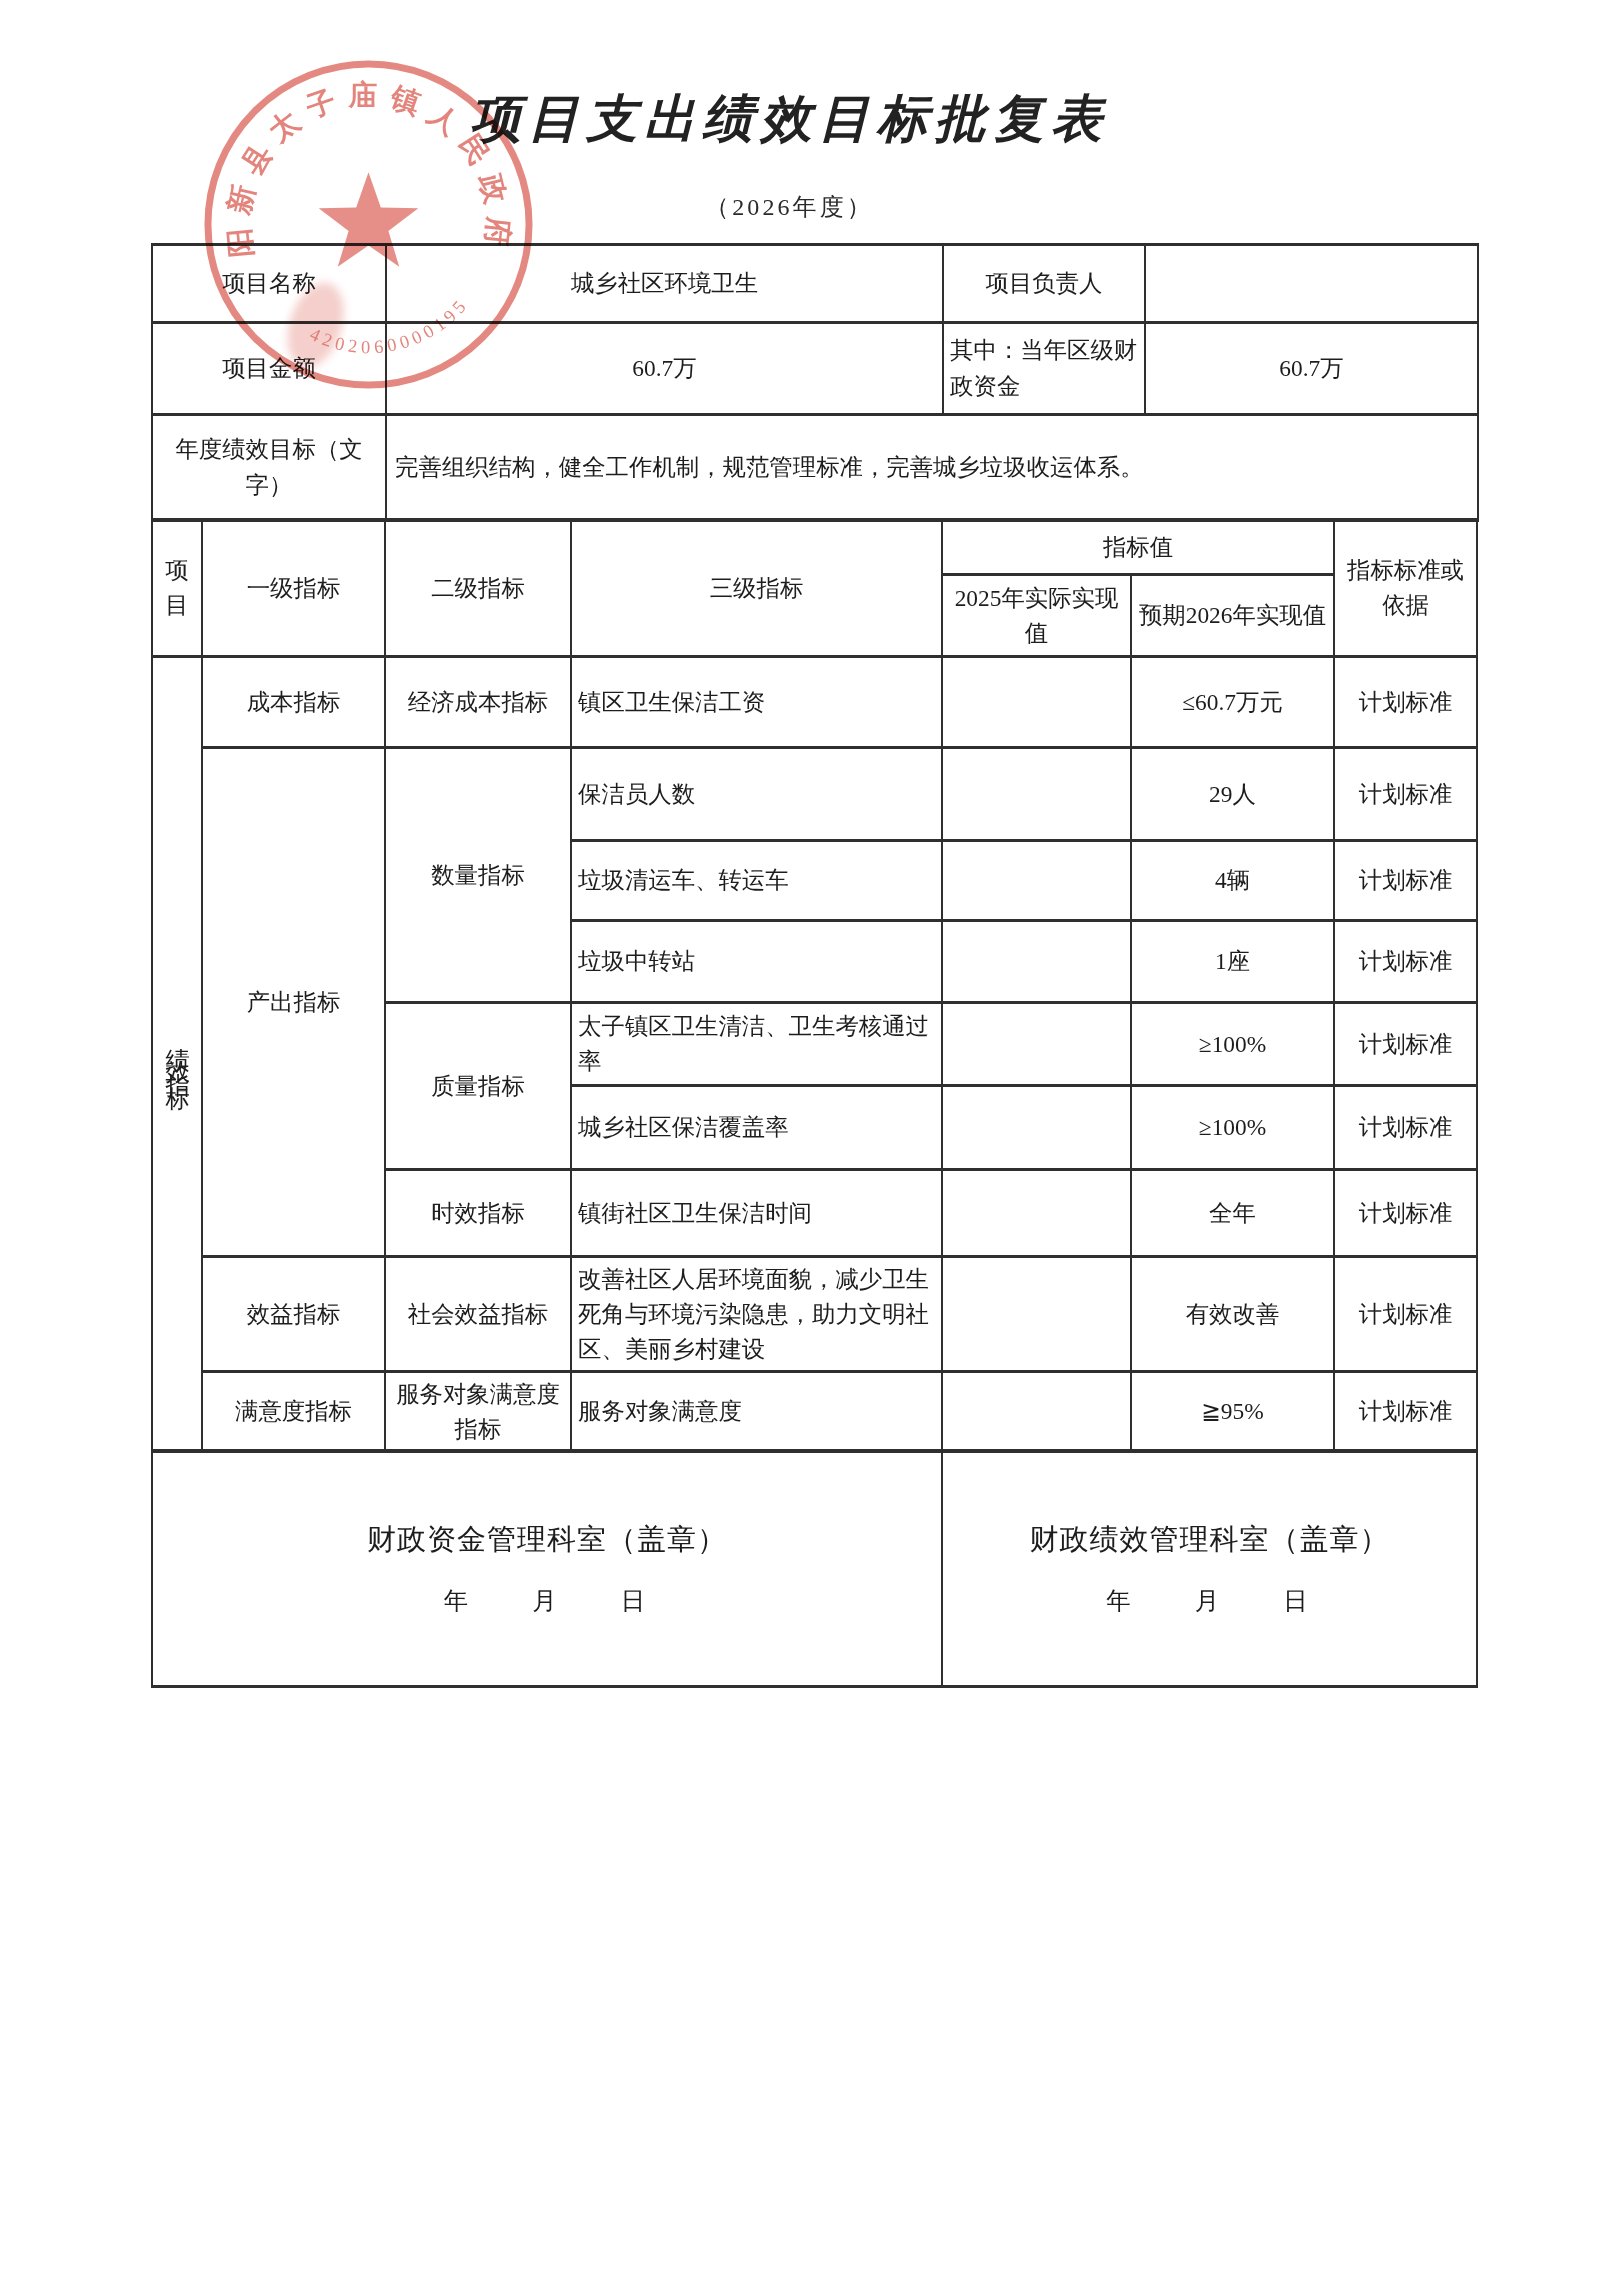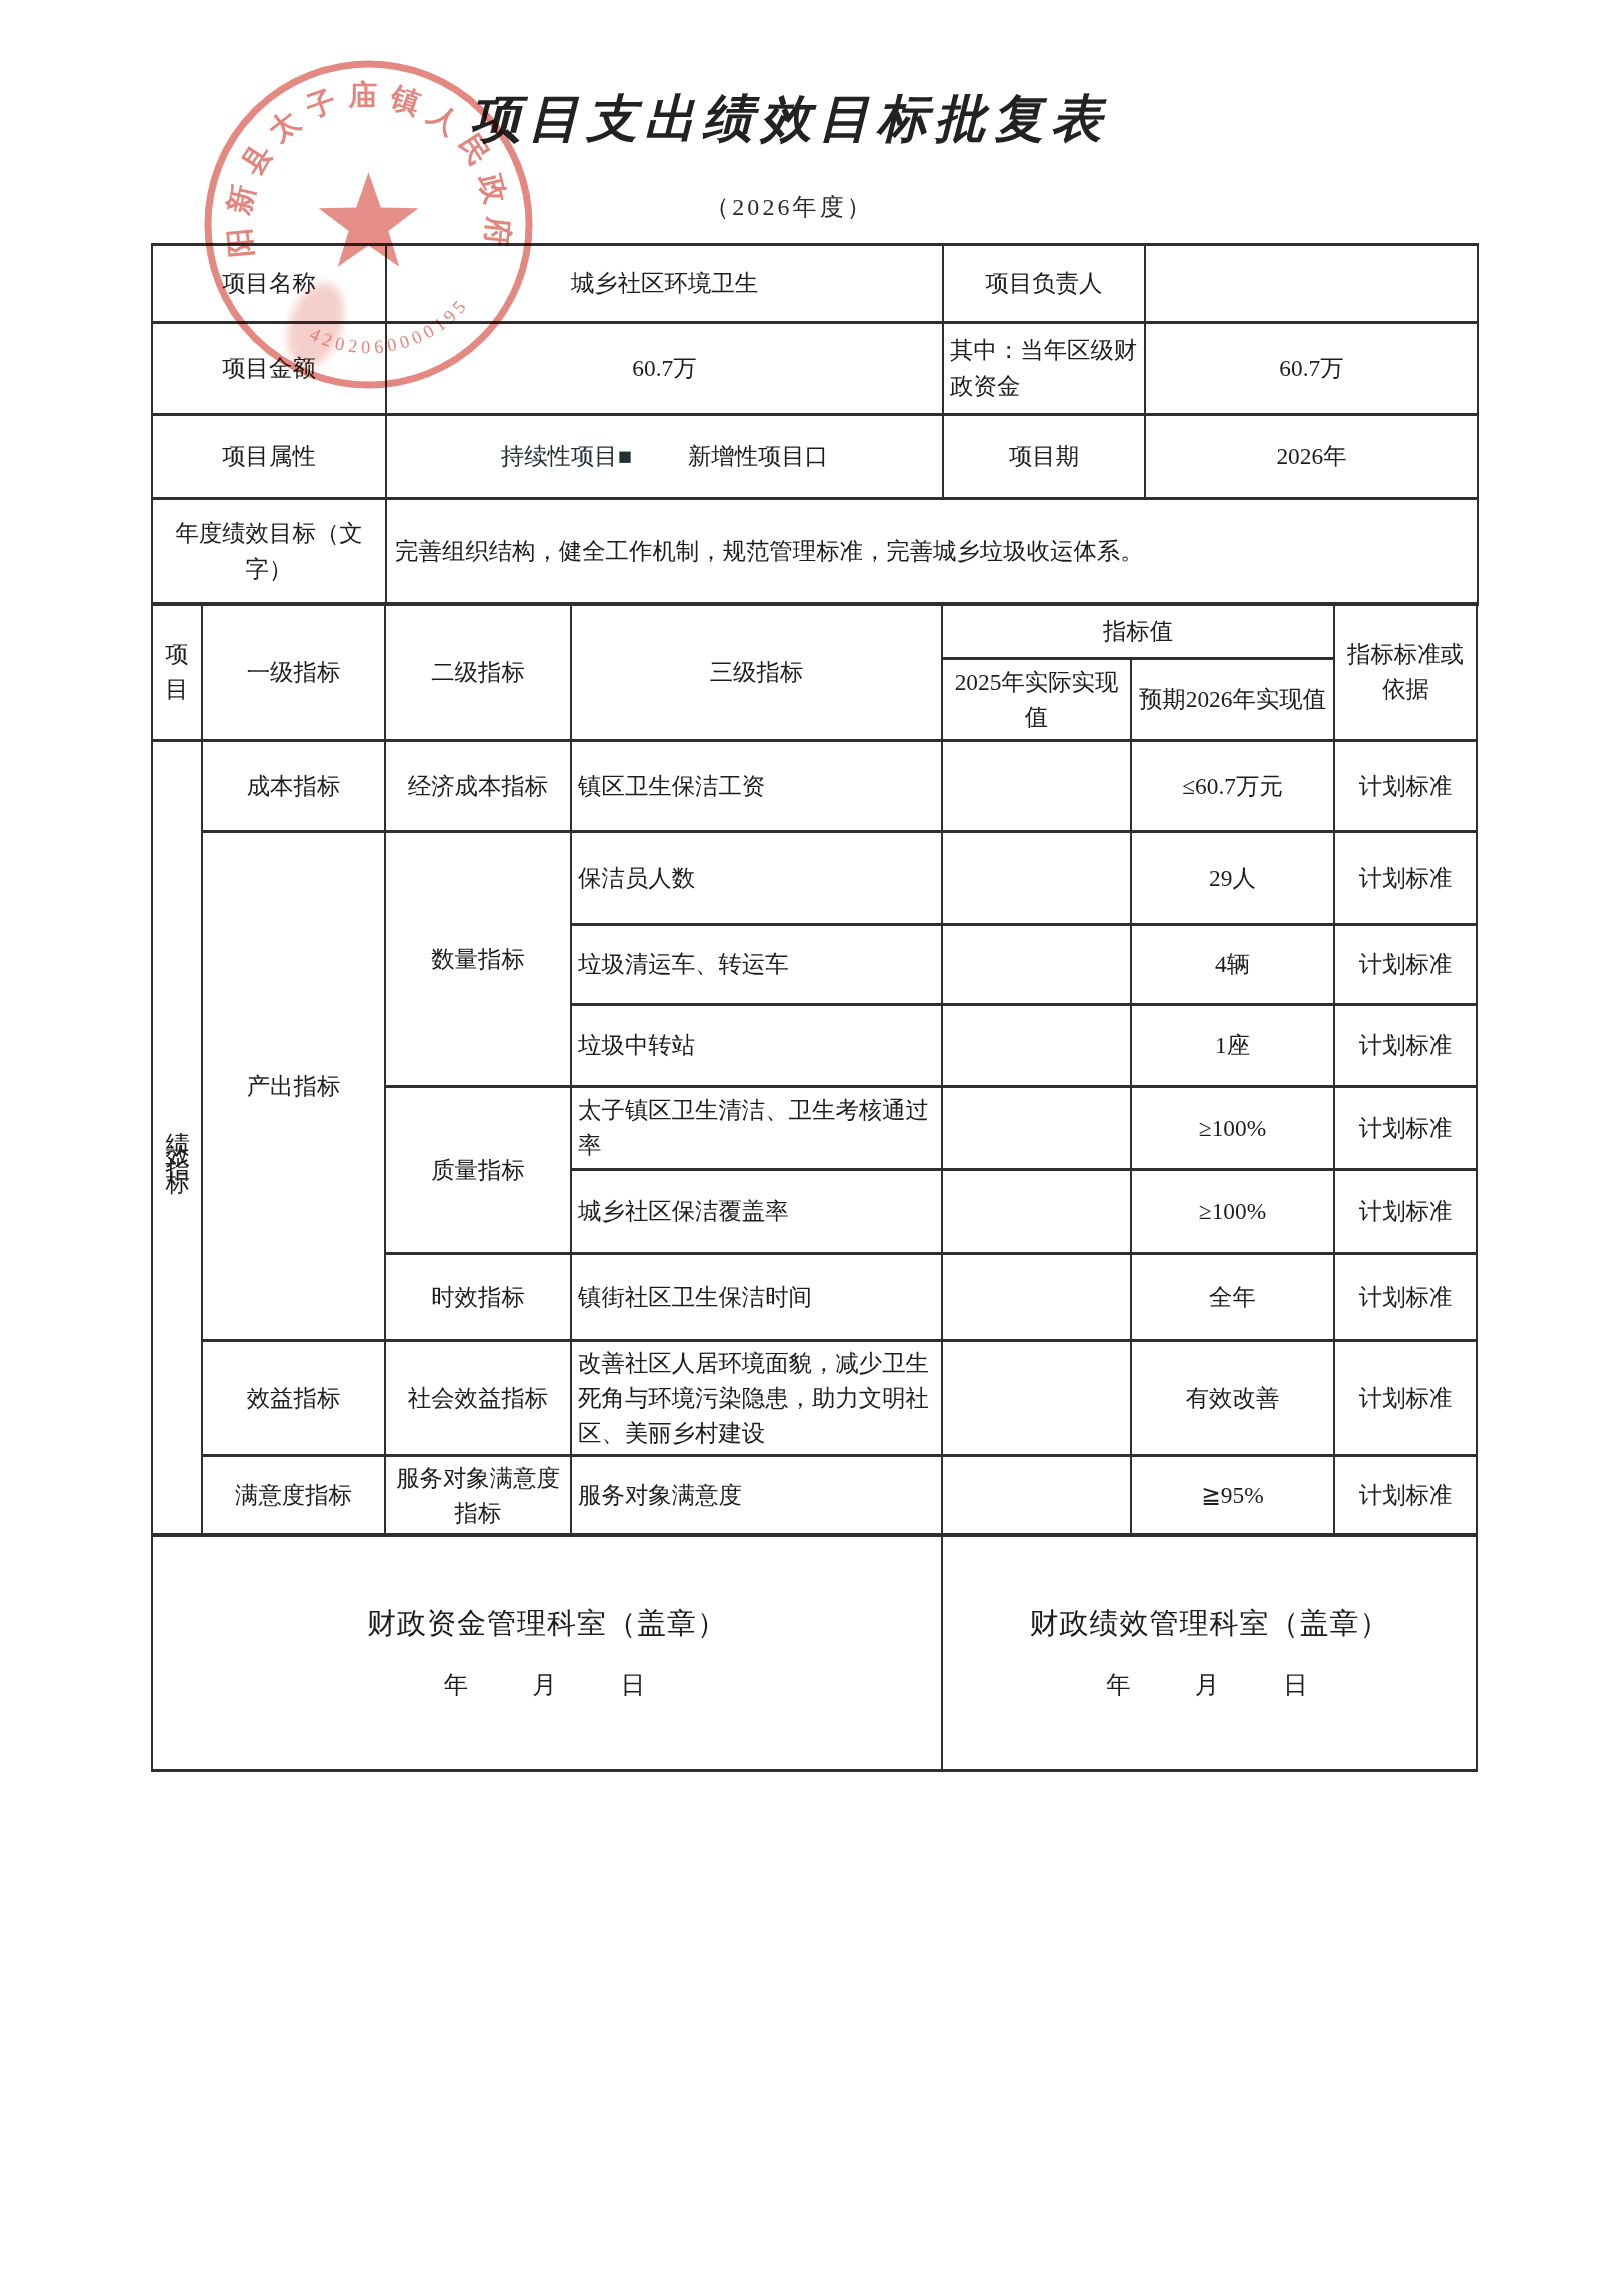--- a/index.html
+++ b/index.html
@@ -72,28 +72,20 @@
         <td>项目名称</td>
         <td>城乡社区环境卫生</td>
         <td>项目负责人</td>
         <td></td>
       </tr>
       <tr style="height:92px">
         <td>项目金额</td>
         <td>60.7万</td>
         <td class="left">其中：当年区级财政资金</td>
         <td>60.7万</td>
-      </tr>
-      <tr style="height:84px">
-        <td>项目属性</td>
-        <td>
-          <span class="attr-box-filled">持续性项目■</span><span class="gap"></span><span>新增性项目口</span>
-        </td>
-        <td>项目期</td>
-        <td>2026年</td>
       </tr>
       <tr style="height:106px">
         <td>年度绩效目标（文字）</td>
         <td colspan="3" class="goal-text">完善组织结构，健全工作机制，规范管理标准，完善城乡垃圾收运体系。</td>
       </tr>
     </tbody>
       </table>
 
     <table class="tbl-b">
       <colgroup>

